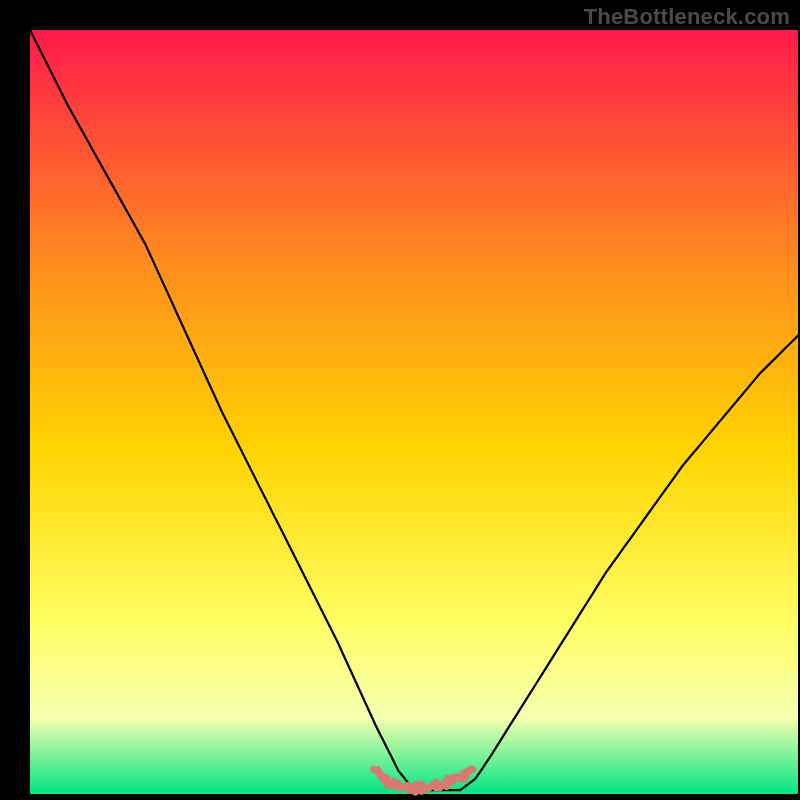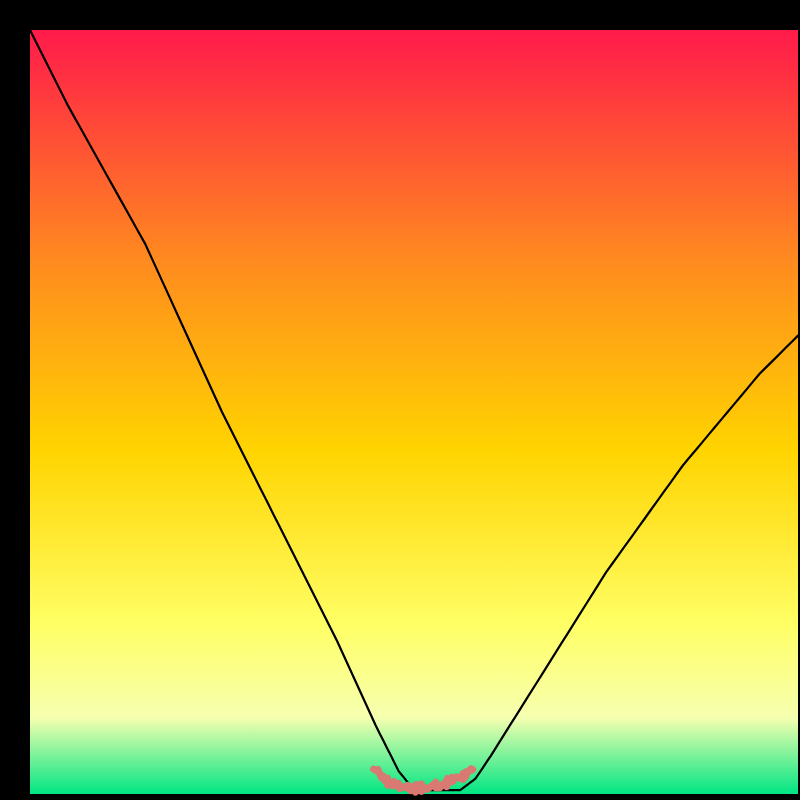--- a/index.html
+++ b/index.html
@@ -31,20 +31,21 @@
     position: absolute;
     top: 0;
     left: 0;
   }
 </style>
 </head>
 <body>
 
 <div class="frame">
 
+  <div class="watermark">TheBottleneck.com</div>
 
   <svg id="chart-svg" width="800" height="800" viewBox="0 0 800 800">
     <defs>
       <linearGradient id="bg-grad" x1="0" y1="0" x2="0" y2="1">
         <stop id="g0" offset="0%" stop-color="#ff1a4a"></stop>
         <stop id="g1" offset="30%" stop-color="#ff8a1f"></stop>
         <stop id="g2" offset="55%" stop-color="#ffd400"></stop>
         <stop id="g3" offset="78%" stop-color="#ffff66"></stop>
         <stop id="g4" offset="90%" stop-color="#f6ffb0"></stop>
         <stop id="g5" offset="100%" stop-color="#00e583"></stop>

